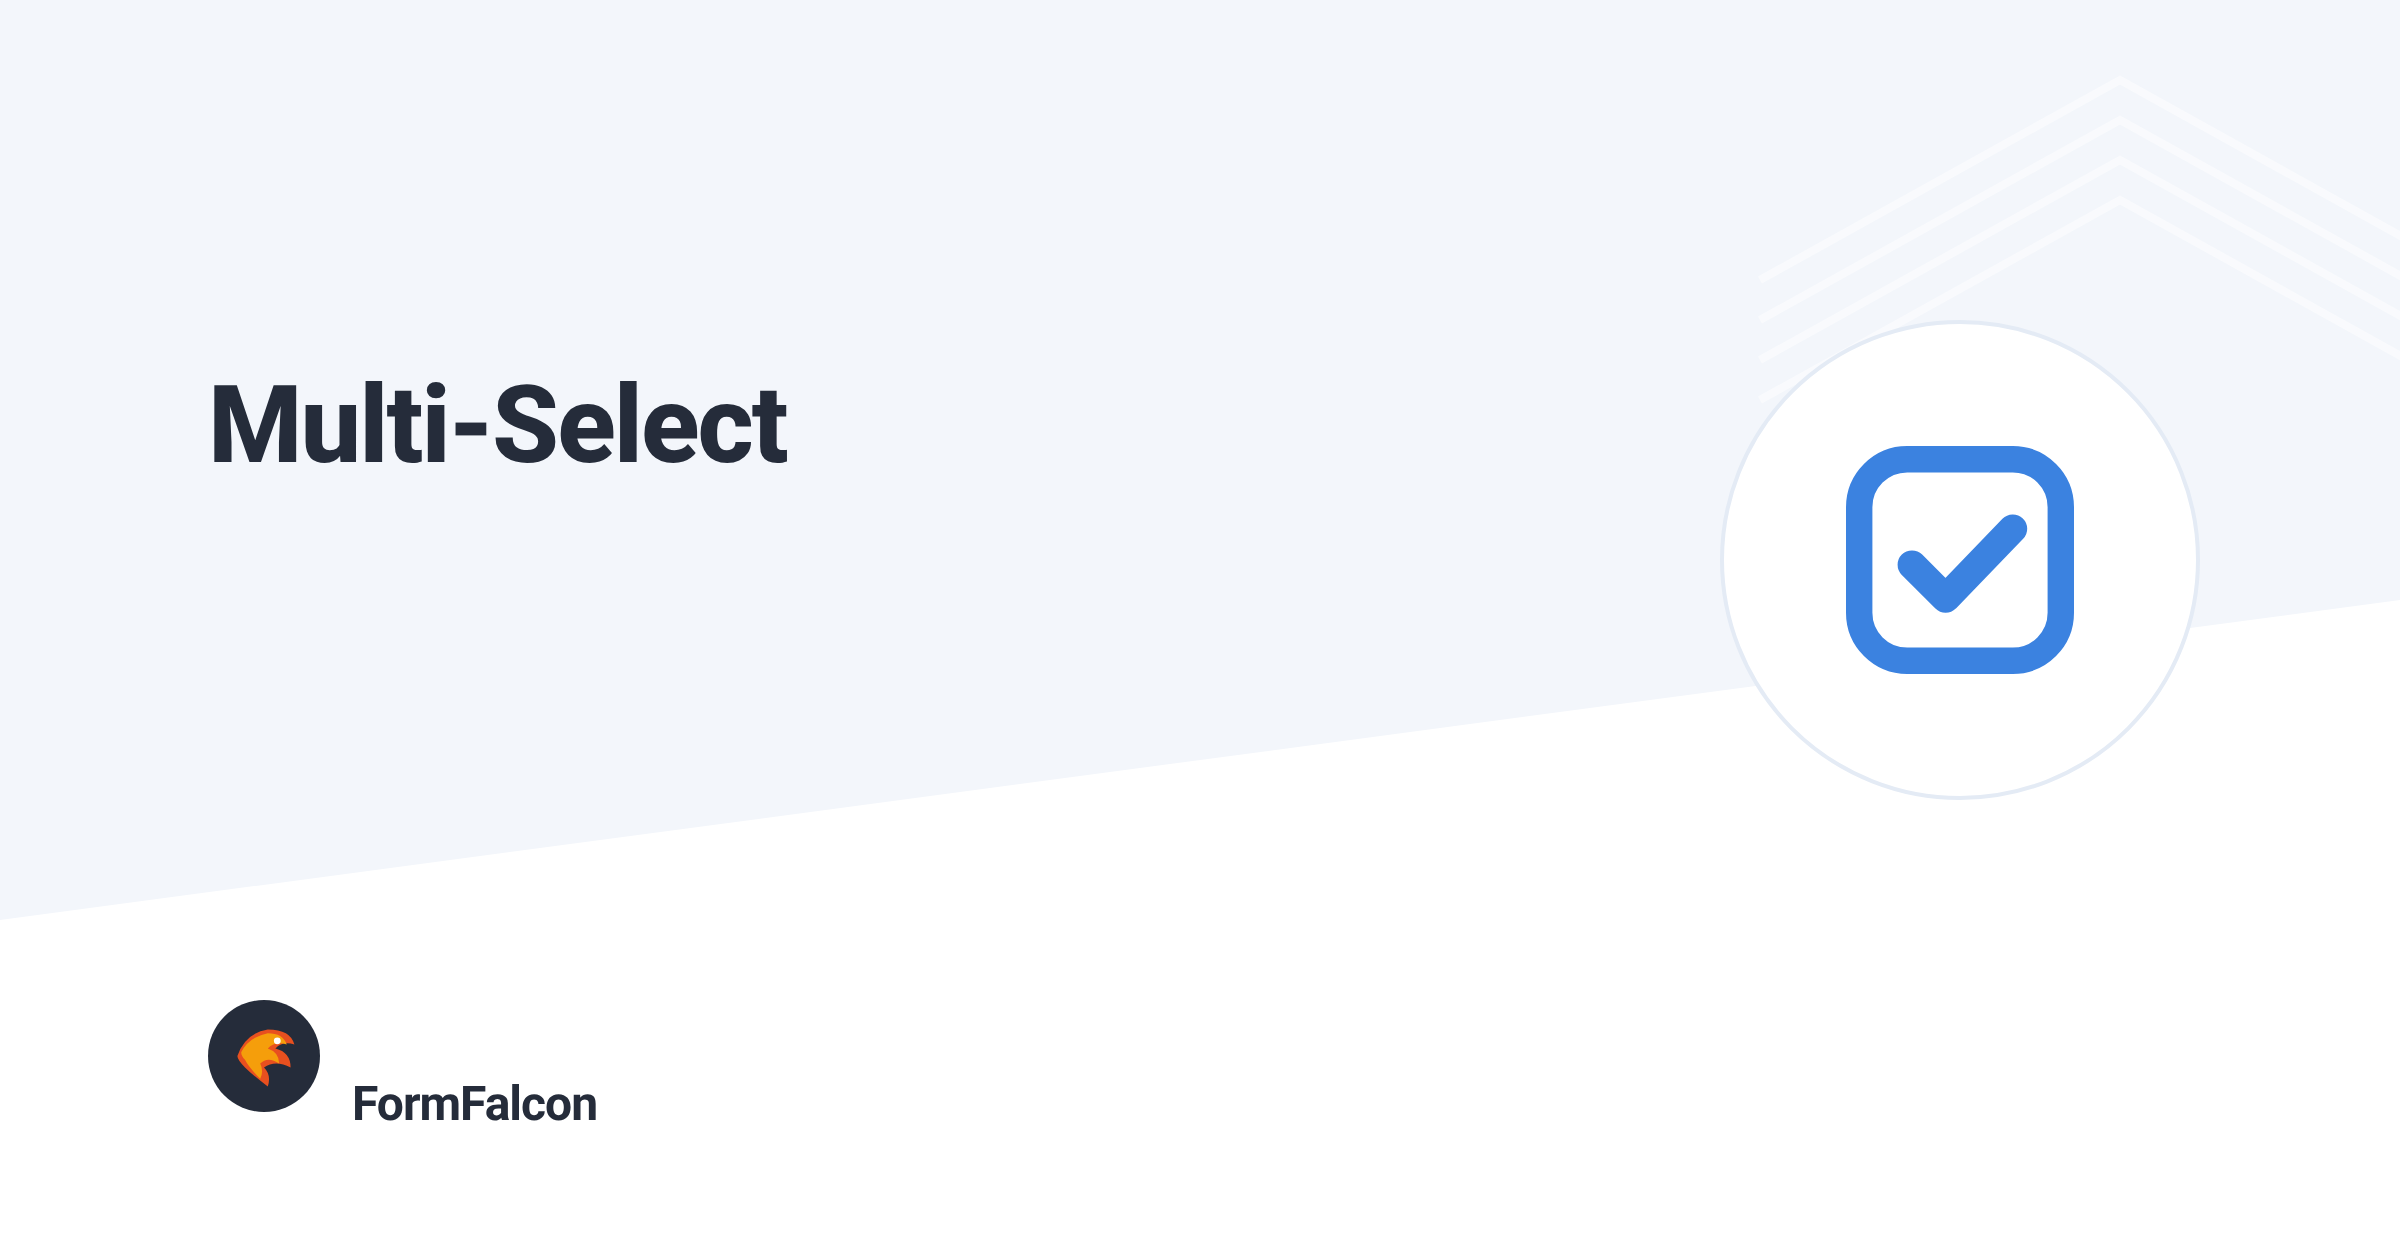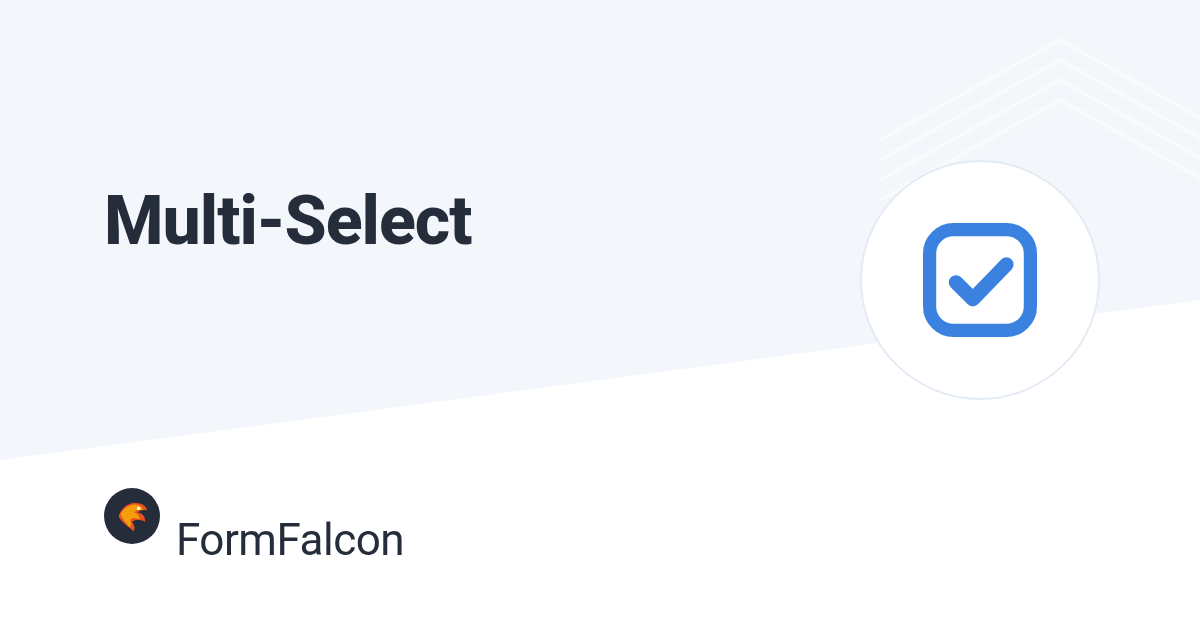--- a/index.html
+++ b/index.html
@@ -33,21 +33,21 @@
     .content {
       position: absolute;
       z-index: 2;
       width: 100%;
       height: 100%;
     }
     .title {
       position: absolute;
       left: 104px;
       top: 186px;
-      font-size: 68px;
+      font-size: 54px;
       font-weight: 800;
       line-height: 1.05;
       color: #252c3a;
       letter-spacing: -1px;
     }
     .icon-circle {
       position: absolute;
       right: 100px;
       top: 160px;
       width: 240px;
@@ -75,22 +75,22 @@
     .brand-logo {
       width: 56px;
       height: 56px;
       border-radius: 50%;
       background: #252c3a;
       display: flex;
       align-items: center;
       justify-content: center;
     }
     .brand-name {
-      font-size: 44px;
-      font-weight: 400;
+      font-size: 24px;
+      font-weight: 700;
       color: #252c3a;
       letter-spacing: -0.5px;
       margin-top: 48px;
     }
   </style>
 </head>
 <body>
 
 <div class="bg-top"></div>
 

